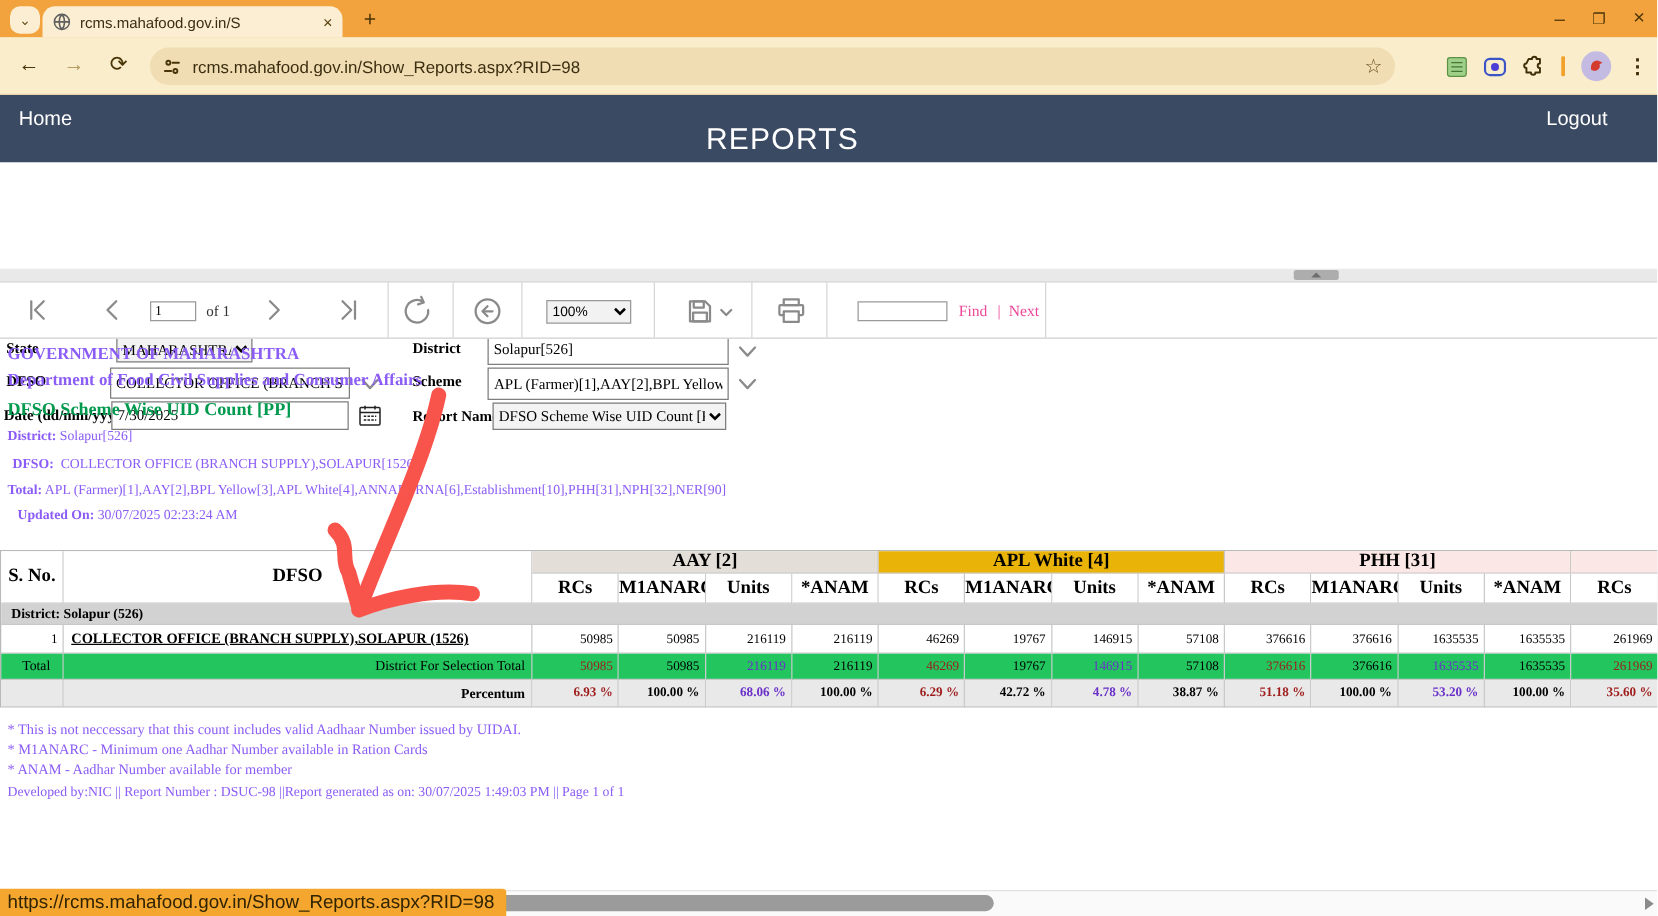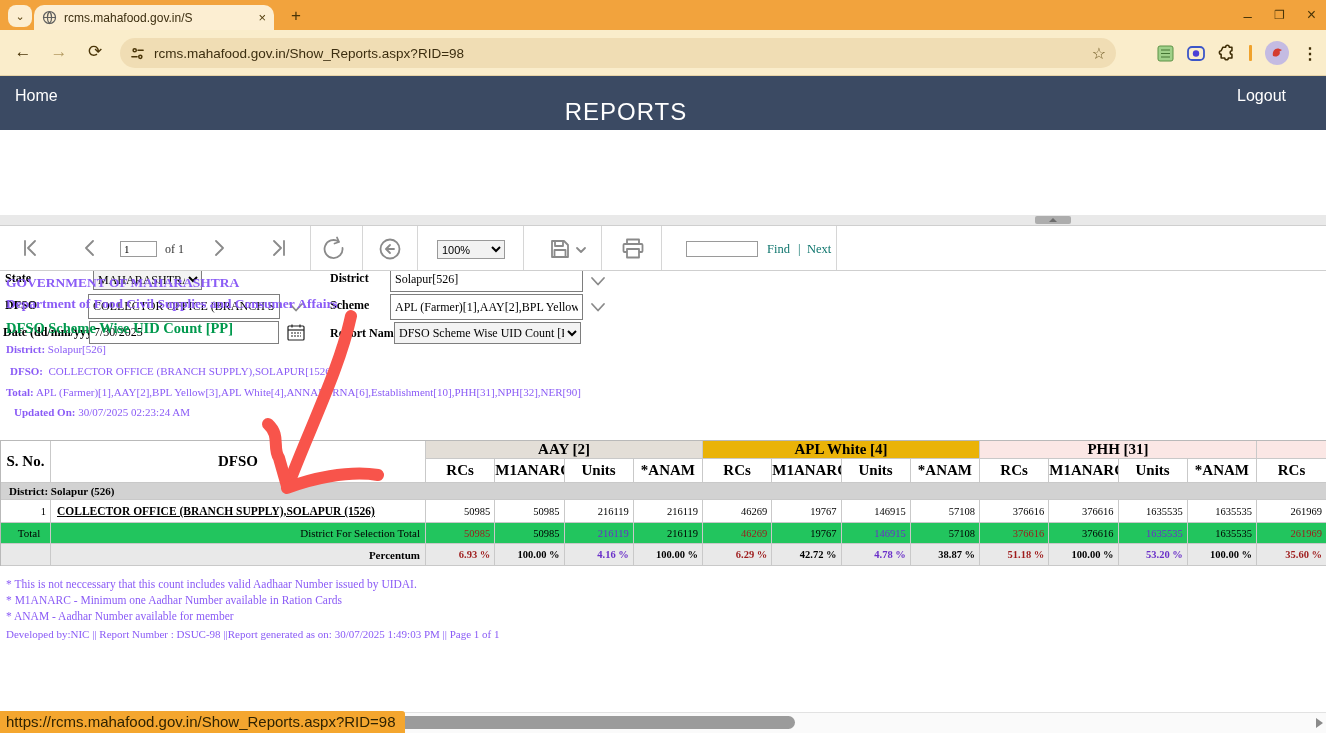--- a/index.html
+++ b/index.html
@@ -44,21 +44,21 @@
   .collapse-handle::after { content:""; width:0; height:0; border-left:4px solid transparent; border-right:4px solid transparent; border-bottom:4px solid #6d6d6d; }
 
   
   .rtoolbar { position:absolute; left:0; top:225px; width:1326px; height:46px; background:#fff; border-top:1px solid #cfcfcf; border-bottom:1px solid #cfcfcf; }
   .rsep { position:absolute; top:0; width:1px; height:44px; background:#d6d6d6; }
   .ricon { position:absolute; top:11px; }
   .pagebox { position:absolute; left:120px; top:15px; width:37px; height:16px; border:1px solid #9a9a9a; font-size:11px; font-family:"Liberation Serif", serif; padding:0 3px; }
   .oflabel { position:absolute; left:165px; top:16px; font-size:12px; font-family:"Liberation Serif", serif; color:#333; }
   .zoomsel { position:absolute; left:437px; top:14px; width:68px; height:19px; font-size:11px; background:#f2f2f2; border:1px solid #999; }
   .findbox { position:absolute; left:686px; top:15px; width:72px; height:16px; border:1px solid #9a9a9a; }
-  .findlbl { position:absolute; top:16px; font-size:12.5px; font-family:"Liberation Serif", serif; color:#0f766e; }
+  .findlbl { position:absolute; top:16px; font-size:12.5px; font-family:"Liberation Serif", serif; color:#ec4899; }
 
   
   .rep { position:absolute; font-family:"Liberation Serif", serif; color:#8b5cf6; white-space:nowrap; }
   .rep b { font-weight:bold; }
   .rep-title { color:#00994d; font-weight:bold; font-size:14.5px; }
 
   
   #uid-table { position:absolute; left:0; top:440px; display:grid;
     grid-template-columns:50px 375px repeat(12,69.25px) 70px;
     grid-template-rows:18px 24px 17px 23px 21px 22px;
@@ -315,21 +315,21 @@
       <div class="tc tot num" style="grid-area: 5 / 10; color: rgb(0, 0, 0);">57108</div>
       <div class="tc tot num" style="grid-area: 5 / 11; color: rgb(158, 28, 28);">376616</div>
       <div class="tc tot num" style="grid-area: 5 / 12; color: rgb(0, 0, 0);">376616</div>
       <div class="tc tot num" style="grid-area: 5 / 13; color: rgb(106, 48, 201);">1635535</div>
       <div class="tc tot num" style="grid-area: 5 / 14; color: rgb(0, 0, 0);">1635535</div>
       <div class="tc tot num" style="grid-area: 5 / 15; color: rgb(158, 28, 28);">261969</div>
       <div class="tc pct" style="grid-area: 6 / 1;"></div>
       <div class="tc pct r" style="grid-area: 6 / 2;">Percentum</div>
       <div class="tc pct num" style="grid-area: 6 / 3; color: rgb(158, 28, 28);">6.93 %</div>
       <div class="tc pct num" style="grid-area: 6 / 4; color: rgb(0, 0, 0);">100.00 %</div>
-      <div class="tc pct num" style="grid-area: 6 / 5; color: rgb(106, 48, 201);">4.16 %</div>
+      <div class="tc pct num" style="grid-area: 6 / 5; color: rgb(106, 48, 201);">68.06 %</div>
       <div class="tc pct num" style="grid-area: 6 / 6; color: rgb(0, 0, 0);">100.00 %</div>
       <div class="tc pct num" style="grid-area: 6 / 7; color: rgb(158, 28, 28);">6.29 %</div>
       <div class="tc pct num" style="grid-area: 6 / 8; color: rgb(0, 0, 0);">42.72 %</div>
       <div class="tc pct num" style="grid-area: 6 / 9; color: rgb(106, 48, 201);">4.78 %</div>
       <div class="tc pct num" style="grid-area: 6 / 10; color: rgb(0, 0, 0);">38.87 %</div>
       <div class="tc pct num" style="grid-area: 6 / 11; color: rgb(158, 28, 28);">51.18 %</div>
       <div class="tc pct num" style="grid-area: 6 / 12; color: rgb(0, 0, 0);">100.00 %</div>
       <div class="tc pct num" style="grid-area: 6 / 13; color: rgb(106, 48, 201);">53.20 %</div>
       <div class="tc pct num" style="grid-area: 6 / 14; color: rgb(0, 0, 0);">100.00 %</div>
       <div class="tc pct num" style="grid-area: 6 / 15; color: rgb(158, 28, 28);">35.60 %</div>

